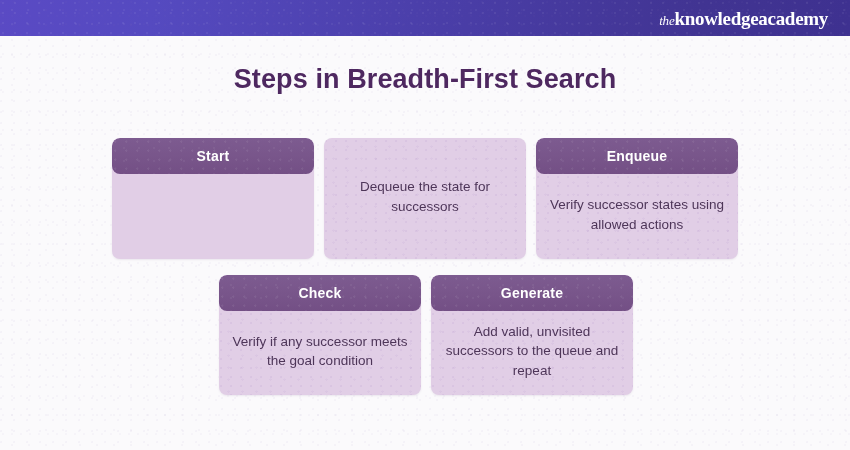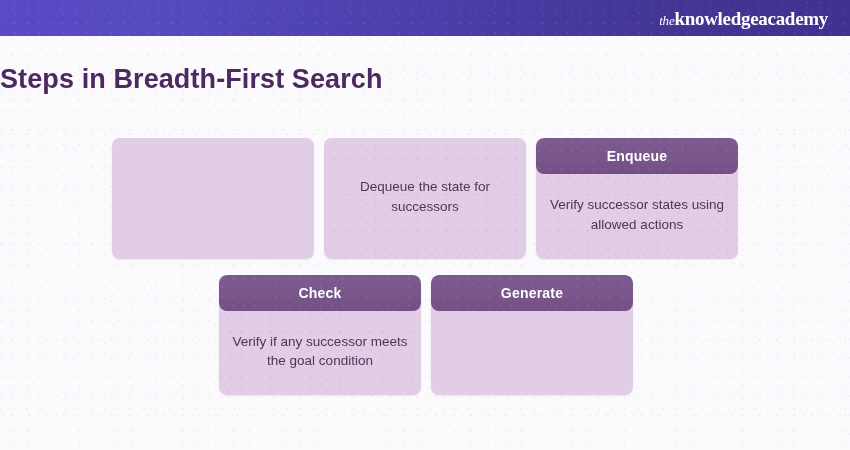--- a/index.html
+++ b/index.html
@@ -72,21 +72,21 @@
     font-size: 19px;
     letter-spacing: -.3px;
   }
 
   
   .title {
     position: absolute;
     top: 64px;
     left: 0;
     width: 850px;
-    text-align: left;
+    text-align: center;
     color: #4e2860;
     font-size: 27px;
     font-weight: bold;
     letter-spacing: .1px;
     z-index: 6;
   }
 
   
   .row {
     position: absolute;
@@ -165,31 +165,33 @@
 <div class="header">
   <div class="logo">
     <span class="the">the</span><span class="ka">knowledgeacademy</span>
   </div>
 </div>
 
 <div class="title">Steps in Breadth-First Search</div>
 
 <div class="row row-top">
   <div class="card">
+    <div class="card-header">Start</div>
   </div>
   <div class="card">
     <div class="card-body">Dequeue the state for successors</div>
   </div>
   <div class="card">
     <div class="card-header">Enqueue</div>
     <div class="card-body">Verify successor states using allowed actions</div>
   </div>
 </div>
 
 <div class="row row-bottom">
   <div class="card">
     <div class="card-header">Check</div>
     <div class="card-body">Verify if any successor meets the goal condition</div>
   </div>
   <div class="card">
     <div class="card-header">Generate</div>
+    <div class="card-body">Add valid, unvisited successors to the queue and repeat</div>
   </div>
 </div>
 
 </body></html>

